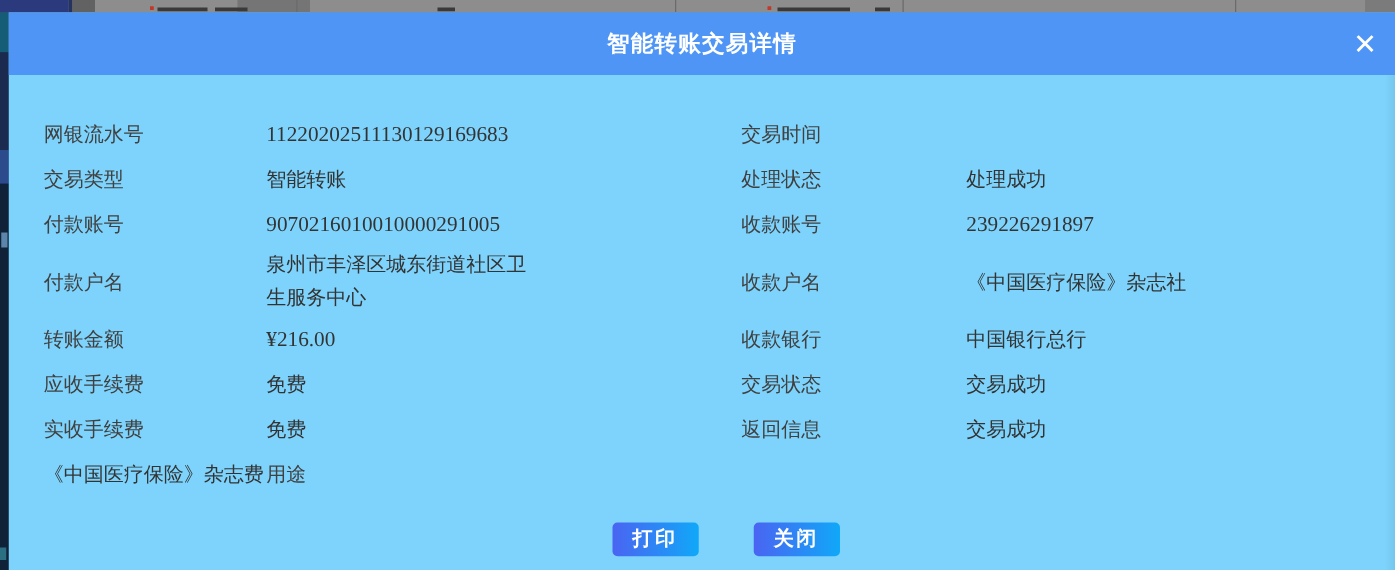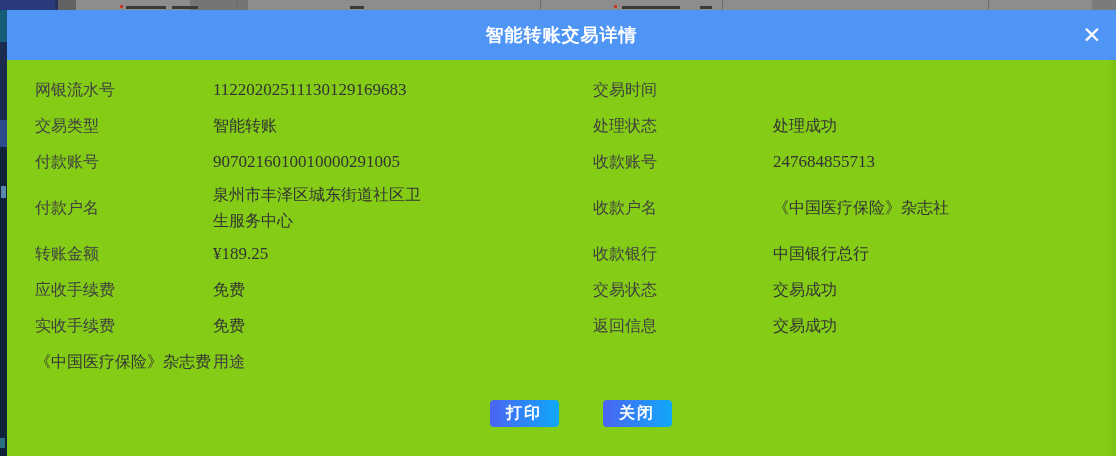--- a/index.html
+++ b/index.html
@@ -26,40 +26,40 @@
   .sl-a { position:absolute; left:0; top:0; width:7px; height:32px; background:#155c77; }
   .sl-b { position:absolute; left:0; top:32px; width:7px; height:78px; background:#1b2a4f; }
   .sl-c { position:absolute; left:0; top:110px; width:7px; height:27px; background:#2c4b8c; }
   .sl-d { position:absolute; left:0; top:137px; width:7px; height:309px; background:#102238; }
   .sl-glyph1 { position:absolute; left:1px; top:176px; width:5px; height:12px; background:#6f9fc8; opacity:.8; }
   .sl-glyph2 { position:absolute; left:0px; top:428px; width:5px; height:10px; background:#2b6f82; }
 
   
   .modal {
     position:absolute; left:7px; top:10px; width:1109px; height:446px;
-    background:#84cc16;
+    background:#7dd3fc;
   }
   .modal-right-shade {
     position:absolute; right:0; top:50px; width:8px; height:396px;
     background:linear-gradient(to right, rgba(0,0,0,0), rgba(0,0,0,0.06));
   }
   .modal-header {
     position:relative; height:50px; background:#4e95f6;
     display:flex; align-items:center; justify-content:center;
   }
   .modal-title {
     color:#ffffff; font-size:18px; font-weight:bold; letter-spacing:1px;
   }
   .close-btn {
     position:absolute; right:11px; top:50%; transform:translateY(-50%);
     width:26px; height:26px; display:flex; align-items:center; justify-content:center;
     color:#ffffff; font-size:23px; font-weight:300; cursor:pointer; line-height:1;
   }
 
-  .modal-body { padding:12px 0 0 28px; color:#333333; }
+  .modal-body { padding:12px 0 0 28px; color:#333333;margin-top:18px; }
 
   .row {
     display:grid;
     grid-template-columns:178px 380px 180px auto;
     align-items:center;
     min-height:36px;
   }
   .row.tall { min-height:56px; }
   .cell { font-size:16px; color:#383838; }
   .cell.label { color:#404040; }
@@ -131,33 +131,33 @@
         <span class="cell label">交易类型</span>
         <span class="cell value">智能转账</span>
         <span class="cell label">处理状态</span>
         <span class="cell value">处理成功</span>
       </div>
 
       <div class="row">
         <span class="cell label">付款账号</span>
         <span class="cell value num">9070216010010000291005</span>
         <span class="cell label">收款账号</span>
-        <span class="cell value num">247684855713</span>
+        <span class="cell value num">239226291897</span>
       </div>
 
       <div class="row tall">
         <span class="cell label">付款户名</span>
         <span class="cell value vleft">泉州市丰泽区城东街道社区卫生服务中心</span>
         <span class="cell label">收款户名</span>
         <span class="cell value">《中国医疗保险》杂志社</span>
       </div>
 
       <div class="row">
         <span class="cell label">转账金额</span>
-        <span class="cell value num">¥189.25</span>
+        <span class="cell value num">¥216.00</span>
         <span class="cell label">收款银行</span>
         <span class="cell value">中国银行总行</span>
       </div>
 
       <div class="row">
         <span class="cell label">应收手续费</span>
         <span class="cell value">免费</span>
         <span class="cell label">交易状态</span>
         <span class="cell value">交易成功</span>
       </div>

